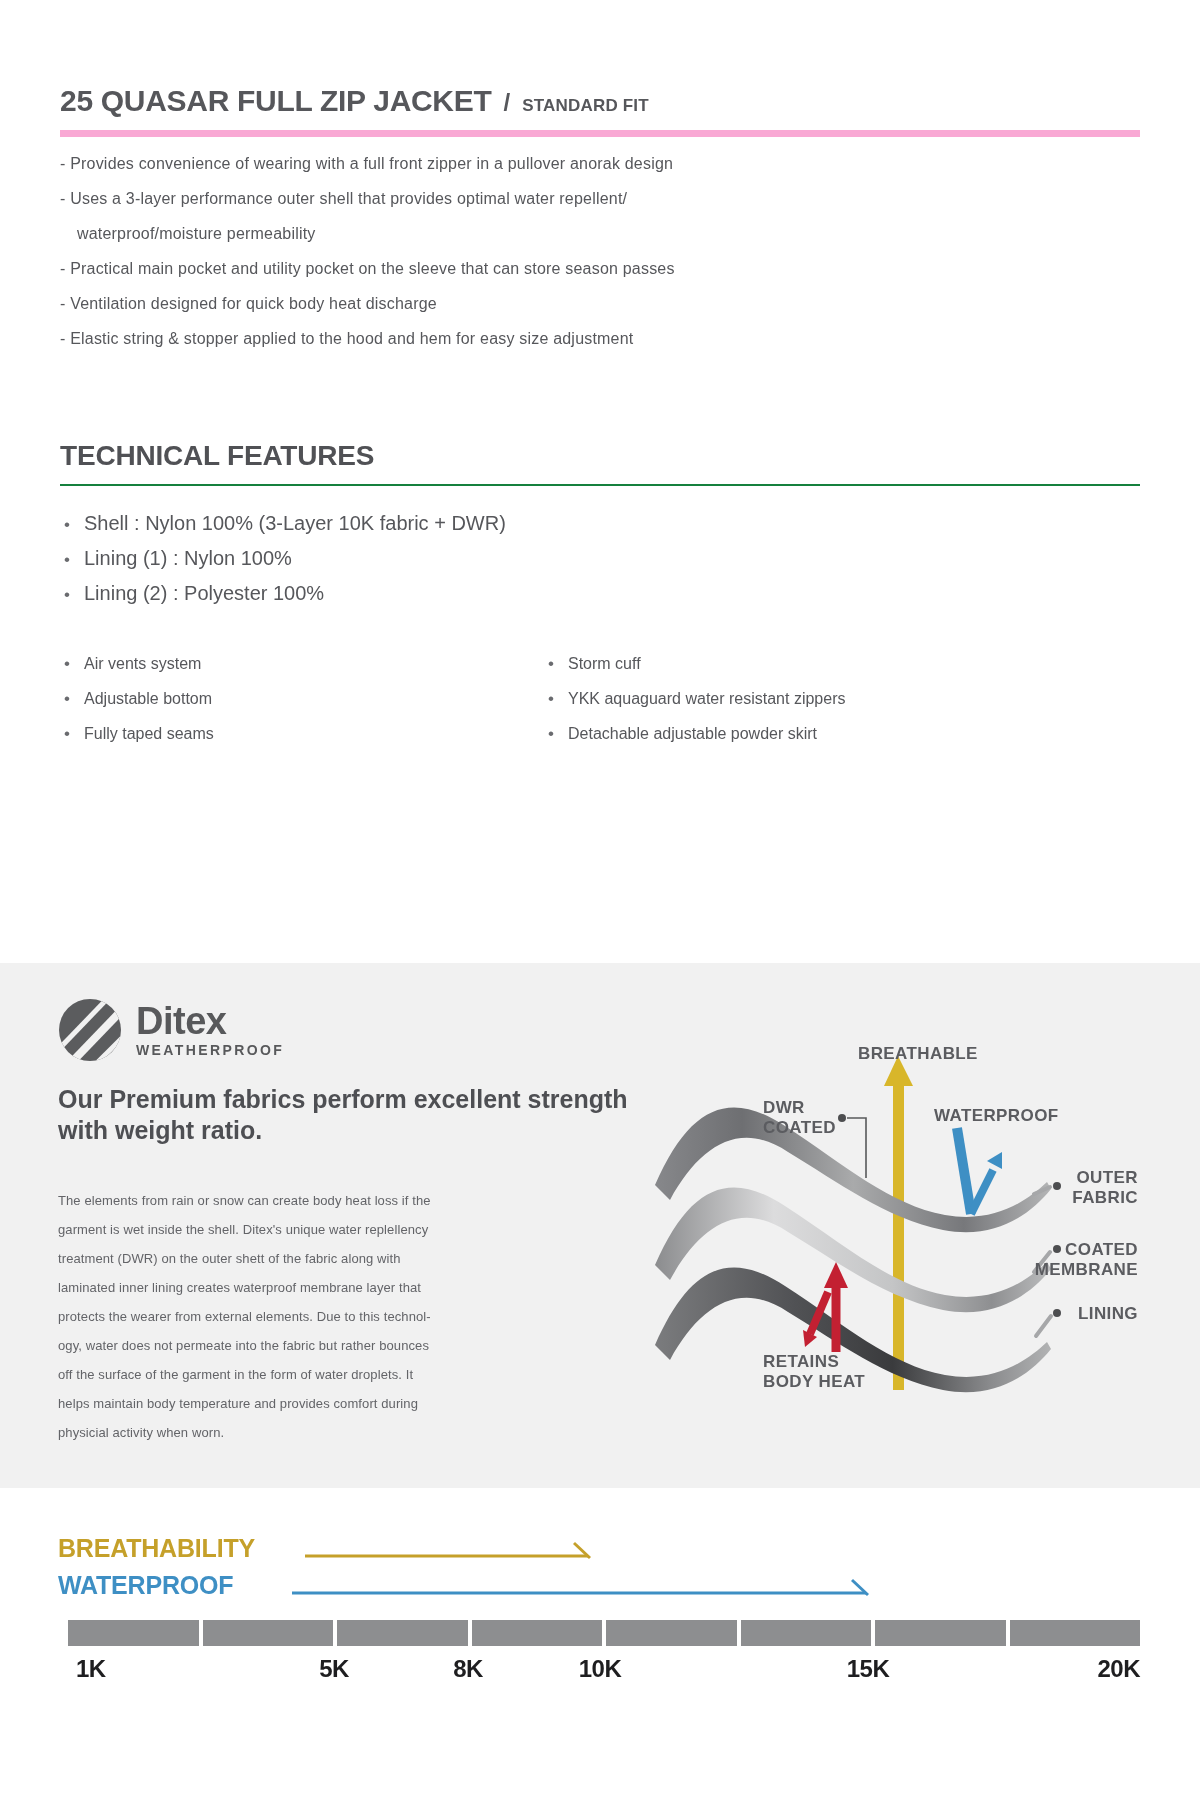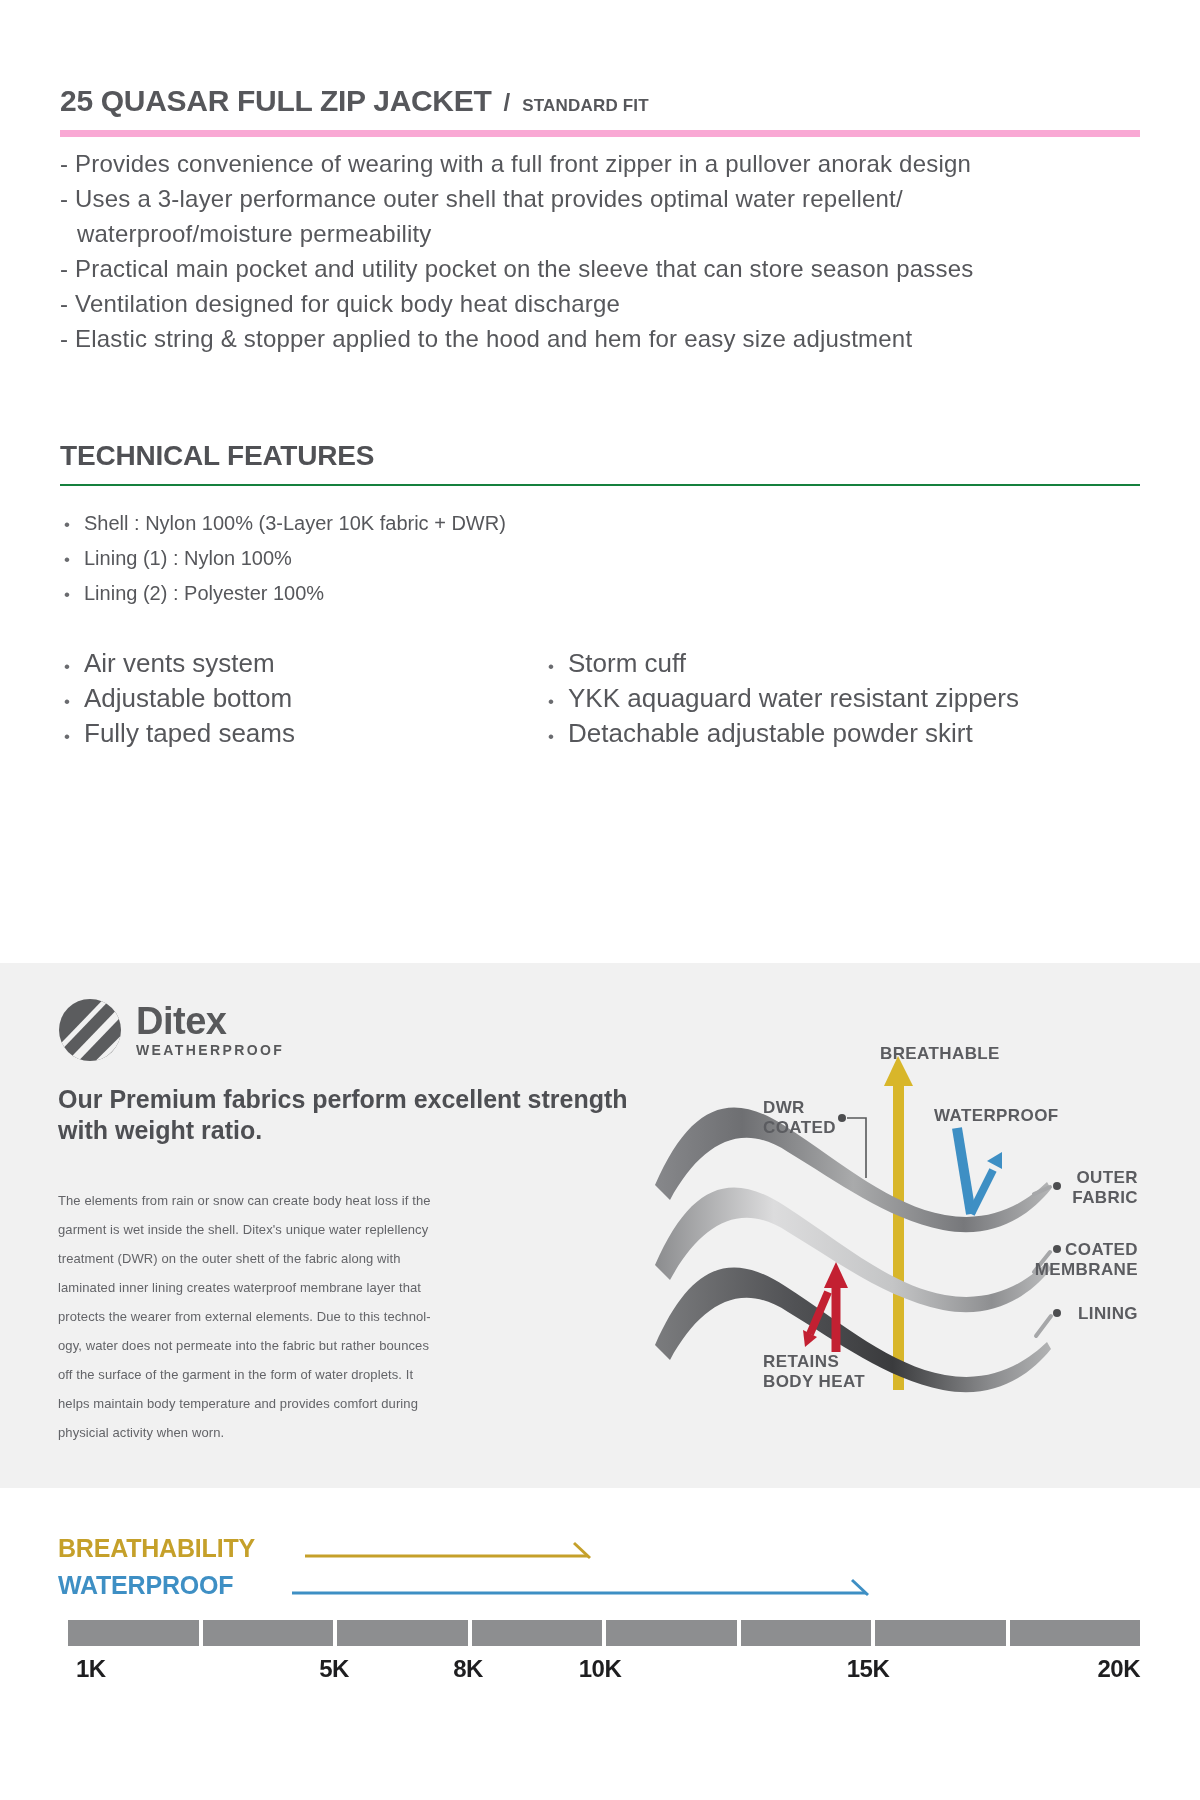--- a/index.html
+++ b/index.html
@@ -8,32 +8,32 @@
 
   
   .header{position:absolute;left:60px;top:84px;width:1080px;
           border-bottom:7px solid #f9a8d4;padding-bottom:12px;}
   .header-row{display:flex;align-items:baseline;gap:12px;white-space:nowrap;}
   .title{font-size:30px;font-weight:700;letter-spacing:-0.3px;color:#56575b;}
   .title-sep{font-size:24px;font-weight:700;color:#56575b;}
   .fit{font-size:17px;font-weight:700;letter-spacing:0.2px;color:#56575b;}
 
   
-  .intro{position:absolute;left:60px;top:146px;font-size:24px;color:#56575b;}
+  .intro{position:absolute;left:60px;top:146px;font-size:16px;color:#56575b;}
   .intro .ln{height:35px;line-height:35px;white-space:nowrap;letter-spacing:0.2px;}
   .intro .cont{padding-left:17px;}
 
   
   .tech-head{position:absolute;left:60px;top:440px;width:1080px;
              border-bottom:2px solid #15803d;padding-bottom:12px;}
   .tech-head .h{font-size:28px;font-weight:700;letter-spacing:-0.2px;color:#505155;}
   .materials{position:absolute;left:64px;top:506px;font-size:20px;}
   .materials .ln{height:35px;line-height:35px;white-space:nowrap;}
   .feat-cols{position:absolute;left:64px;top:646px;width:1080px;display:flex;}
-  .feat-col{font-size:26px;}
+  .feat-col{font-size:16px;}
   .feat-col.left{width:484px;}
   .feat-col .ln{height:35px;line-height:35px;white-space:nowrap;}
   .blt::before{content:"•";display:inline-block;width:20px;color:#6a6b6f;font-size:17px;}
 
   
   .panel{position:absolute;left:0;top:963px;width:1200px;height:525px;background:#f1f1f1;}
 
   .logo{position:absolute;left:58px;top:998px;display:flex;align-items:center;gap:14px;}
   .logo-text .brand{font-size:38px;font-weight:700;color:#58595b;line-height:38px;letter-spacing:-0.5px;}
   .logo-text .brand-sub{font-size:14px;font-weight:700;color:#58595b;letter-spacing:2.4px;margin-top:2px;}
@@ -201,21 +201,21 @@
       <circle cx="842" cy="1118" r="4" fill="#4d4e50" stroke="none"></circle>
       <line x1="1034" y1="1194" x2="1050" y2="1187" stroke="#a6a7a9" stroke-width="4" stroke-linecap="round"></line>
       <circle cx="1057" cy="1186" r="4" fill="#4d4e50" stroke="none"></circle>
       <line x1="1034" y1="1272" x2="1050" y2="1252" stroke="#a6a7a9" stroke-width="4" stroke-linecap="round"></line>
       <circle cx="1057" cy="1249" r="4" fill="#4d4e50" stroke="none"></circle>
       <line x1="1036" y1="1336" x2="1051" y2="1316" stroke="#a6a7a9" stroke-width="4" stroke-linecap="round"></line>
       <circle cx="1057" cy="1313" r="4" fill="#4d4e50" stroke="none"></circle>
     </g>
   </svg>
 
-  <div class="diag-label" style="left:880px;top:1044px;">BREATHABLE</div>
+  <div class="diag-label" style="left:858px;top:1044px;">BREATHABLE</div>
   <div class="diag-label" style="left:763px;top:1098px;">
     <div>DWR</div>
     <div>COATED</div>
   </div>
   <div class="diag-label" style="left:934px;top:1106px;">WATERPROOF</div>
   <div class="diag-label right" style="right:62px;top:1168px;">
     <div>OUTER</div>
     <div>FABRIC</div>
   </div>
   <div class="diag-label right" style="right:62px;top:1240px;">

